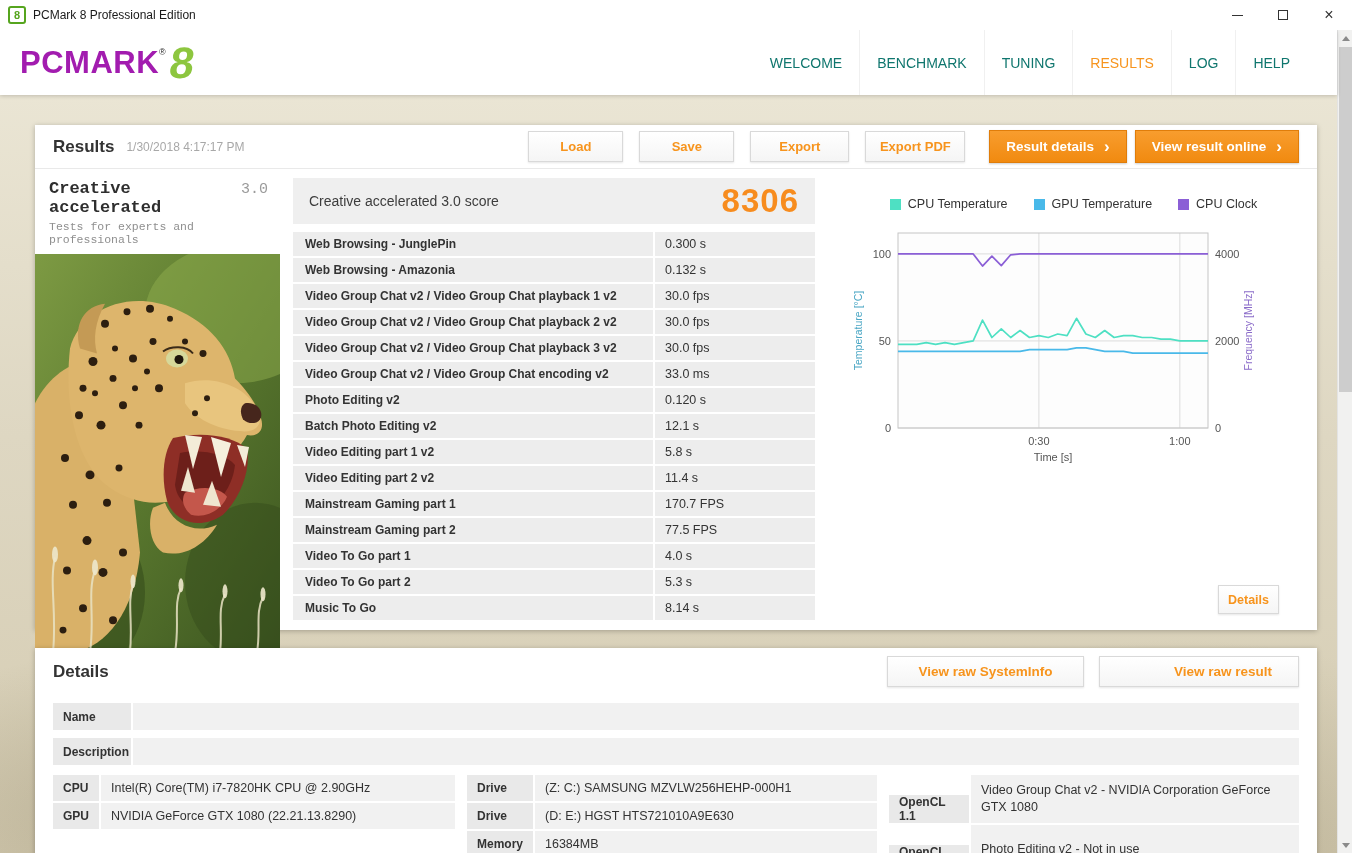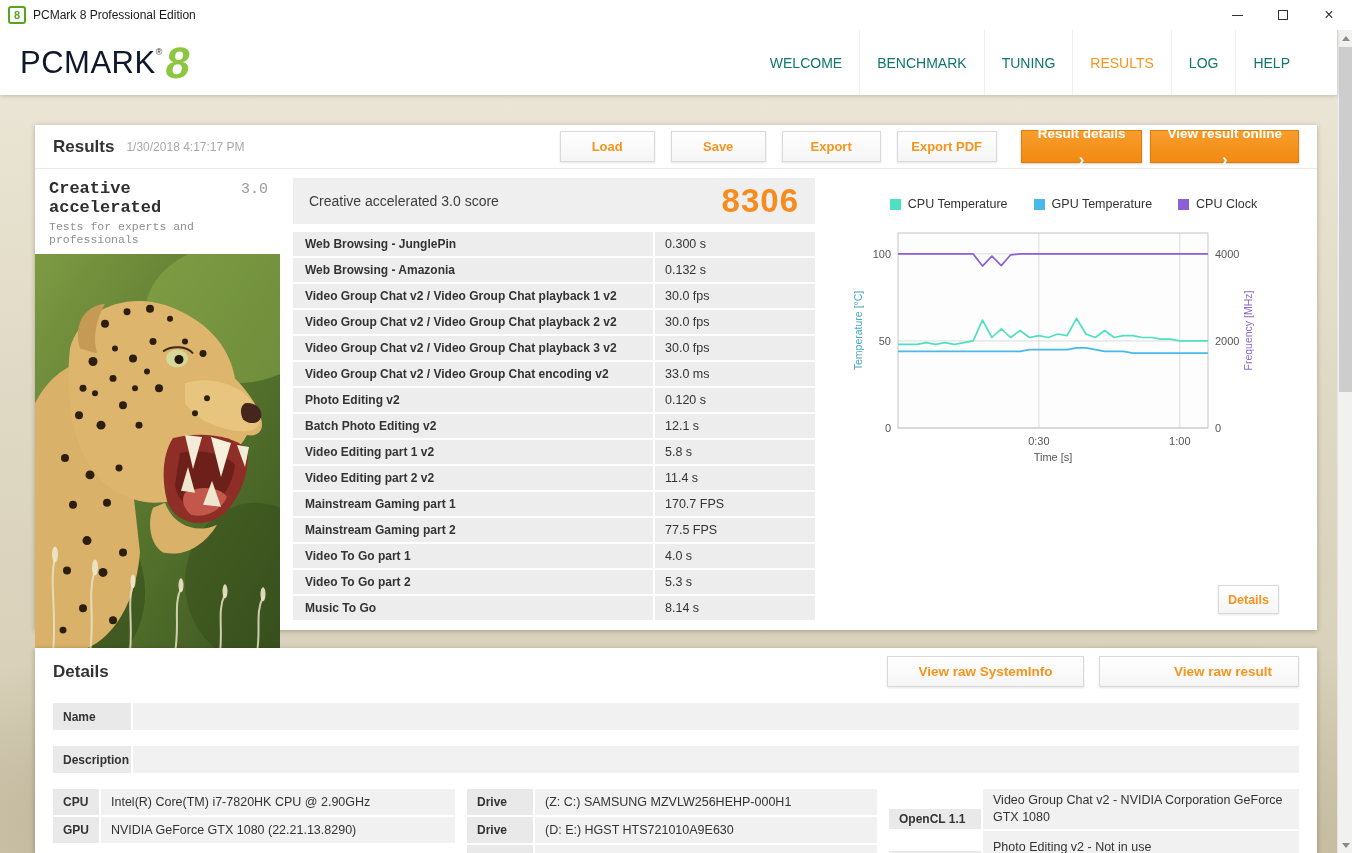--- a/index.html
+++ b/index.html
@@ -14,21 +14,21 @@
   .win-btn{width:46px;height:30px;display:flex;align-items:center;justify-content:center;cursor:pointer;}
   .ico-min{width:11px;height:1px;background:#333;}
   .ico-max{width:10px;height:10px;border:1px solid #333;}
   .ico-close{font-size:16px;color:#333;line-height:1;}
 
   
   .app-body{position:absolute;top:30px;left:0;right:15px;bottom:0;}
 
   .header{height:65px;background:#fff;display:flex;align-items:center;padding:0 30px 0 20px;box-shadow:0 1px 4px rgba(0,0,0,0.18);position:relative;z-index:4;}
   .logo{display:flex;align-items:flex-start;}
-  .logo-text{font-size:31px;font-weight:normal;letter-spacing:0.5px;color:#0f172a;line-height:1;}
+  .logo-text{font-size:31px;font-weight:bold;letter-spacing:0.5px;color:#a21caf;line-height:1;}
   .logo-reg{font-size:9px;color:#2b2b2b;margin-top:0;}
   .logo-8{font-size:44px;font-weight:bold;color:#8dc63f;line-height:0.72;margin-left:4px;transform:skewX(-8deg);}
   nav{margin-left:auto;display:flex;align-items:center;height:100%;}
   .nav-item{font-size:14px;color:#0f766e;padding:0 17px;height:100%;display:flex;align-items:center;border-left:1px solid #f0f0f0;cursor:pointer;}
   .nav-item:first-child{border-left:none;}
   .nav-item.active{color:#f7941d;}
 
   .content{position:absolute;top:65px;left:0;right:0;bottom:0;overflow:hidden;
     background-color:#dbd4bf;
     background-image:
@@ -40,21 +40,21 @@
   .results-card{position:absolute;left:35px;top:30px;width:1282px;height:505px;background:#fff;box-shadow:0 1px 5px rgba(0,0,0,0.25);}
   .results-header{height:44px;border-bottom:1px solid #e9e9e9;display:flex;align-items:center;padding:0 18px;}
   .results-title{font-size:17px;font-weight:bold;color:#333;}
   .results-timestamp{font-size:12px;color:#a8a8a8;margin-left:12px;}
   .header-buttons{margin-left:auto;display:flex;align-items:center;gap:16px;}
   .btn-white{background:linear-gradient(#ffffff,#f5f5f5);border:1px solid #d9d9d9;color:#f7941d;font-weight:bold;font-size:13px;height:31px;display:flex;align-items:center;justify-content:center;box-shadow:0 1px 2px rgba(0,0,0,0.1);cursor:pointer;font-family:inherit;}
   .btn-load,.btn-save{width:95px;}
   .btn-export{width:99px;}
   .btn-export-pdf{width:100px;}
   .grp-orange{display:flex;gap:8px;margin-left:8px;}
-  .btn-orange{background:linear-gradient(#f89d2e,#f18a10);border:1px solid #e07d0a;color:#fff;font-weight:bold;font-size:13.5px;height:33px;display:flex;align-items:center;justify-content:center;gap:10px;padding:0 16px;box-shadow:0 1px 2px rgba(0,0,0,0.2);cursor:pointer;flex-direction:column;}
+  .btn-orange{background:linear-gradient(#f89d2e,#f18a10);border:1px solid #e07d0a;color:#fff;font-weight:bold;font-size:13.5px;height:33px;display:flex;align-items:center;justify-content:center;gap:10px;padding:0 16px;box-shadow:0 1px 2px rgba(0,0,0,0.2);cursor:pointer;}
   .btn-orange .chev{font-size:17px;font-weight:bold;line-height:1;}
 
   
   .left-panel{position:absolute;left:0;top:44px;width:245px;font-family:Liberation Mono, monospace;}
   .test-head{padding:10px 10px 8px 14px;}
   .test-title-row{display:flex;align-items:baseline;}
   .test-name{font-size:17px;font-weight:bold;color:#2e2e2e;}
   .test-version{margin-left:auto;font-size:15px;color:#9a9a9a;padding-right:2px;}
   .test-subtitle{font-size:11.5px;color:#8f8f8f;margin-top:3px;}
   .leopard{width:245px;height:398px;display:block;}
@@ -77,33 +77,33 @@
   .details-btn{position:absolute;top:416px;right:38px;width:61px;height:29px;font-size:12.5px;}
 
   
   .details-card{position:absolute;left:35px;top:553px;width:1282px;height:290px;background:#fff;box-shadow:0 1px 5px rgba(0,0,0,0.25);}
   .details-header{height:47px;display:flex;align-items:center;padding:0 18px;}
   .details-title{font-size:17px;font-weight:bold;color:#333;}
   .details-buttons{margin-left:auto;display:flex;gap:15px;}
   .btn-raw-sys{width:197px;font-size:13.5px;}
   .btn-raw-res{width:200px;font-size:13.5px;padding-left:48px;}
   .details-body{padding:8px 18px 0;}
-  .field-row{display:flex;height:27px;margin-bottom:16px;}
+  .field-row{display:flex;height:27px;margin-bottom:8px;}
   .fr-label{width:78px;background:#e9e9e9;display:flex;align-items:center;padding-left:10px;font-size:12px;font-weight:bold;color:#333;margin-right:2px;}
   .fr-value{flex:1;background:#f1f1f1;display:flex;align-items:center;padding-left:10px;font-size:12.5px;color:#333;}
   .specs{display:flex;gap:12px;margin-top:10px;align-items:flex-start;}
   .spec-col{display:flex;flex-direction:column;gap:2px;}
   .spec-col-1{width:402px;}
   .spec-col-2{width:410px;}
   .spec-col-3{flex:1;}
   .spec-row{display:flex;min-height:26px;}
   .sr-label{background:#e9e9e9;display:flex;align-items:center;padding:0 8px 0 10px;font-size:12px;font-weight:bold;color:#333;margin-right:2px;flex-shrink:0;}
   .spec-col-1 .sr-label{width:46px;}
   .spec-col-2 .sr-label{width:66px;}
-  .spec-col-3 .sr-label{width:92px;margin-top:20px;}
+  .spec-col-3 .sr-label{width:80px;margin-top:20px;}
   .sr-value{flex:1;background:#f1f1f1;display:flex;align-items:center;padding:3px 10px;font-size:12.5px;color:#333;line-height:1.35;}
 
   
   .scrollbar{position:absolute;top:30px;right:0;width:15px;bottom:0;background:#f1f1f0;border-left:1px solid #e3e3e3;}
   .sb-arrow{position:absolute;left:0;width:15px;height:16px;display:flex;align-items:center;justify-content:center;cursor:pointer;}
   .sb-up{top:0;}
   .sb-down{bottom:0;}
   .tri-up{width:0;height:0;border-left:4px solid transparent;border-right:4px solid transparent;border-bottom:5px solid #8a8a8a;}
   .tri-down{width:0;height:0;border-left:4px solid transparent;border-right:4px solid transparent;border-top:5px solid #8a8a8a;}
   .sb-thumb{position:absolute;left:1px;top:17px;width:13px;height:345px;background:#cdcdcd;cursor:pointer;}

